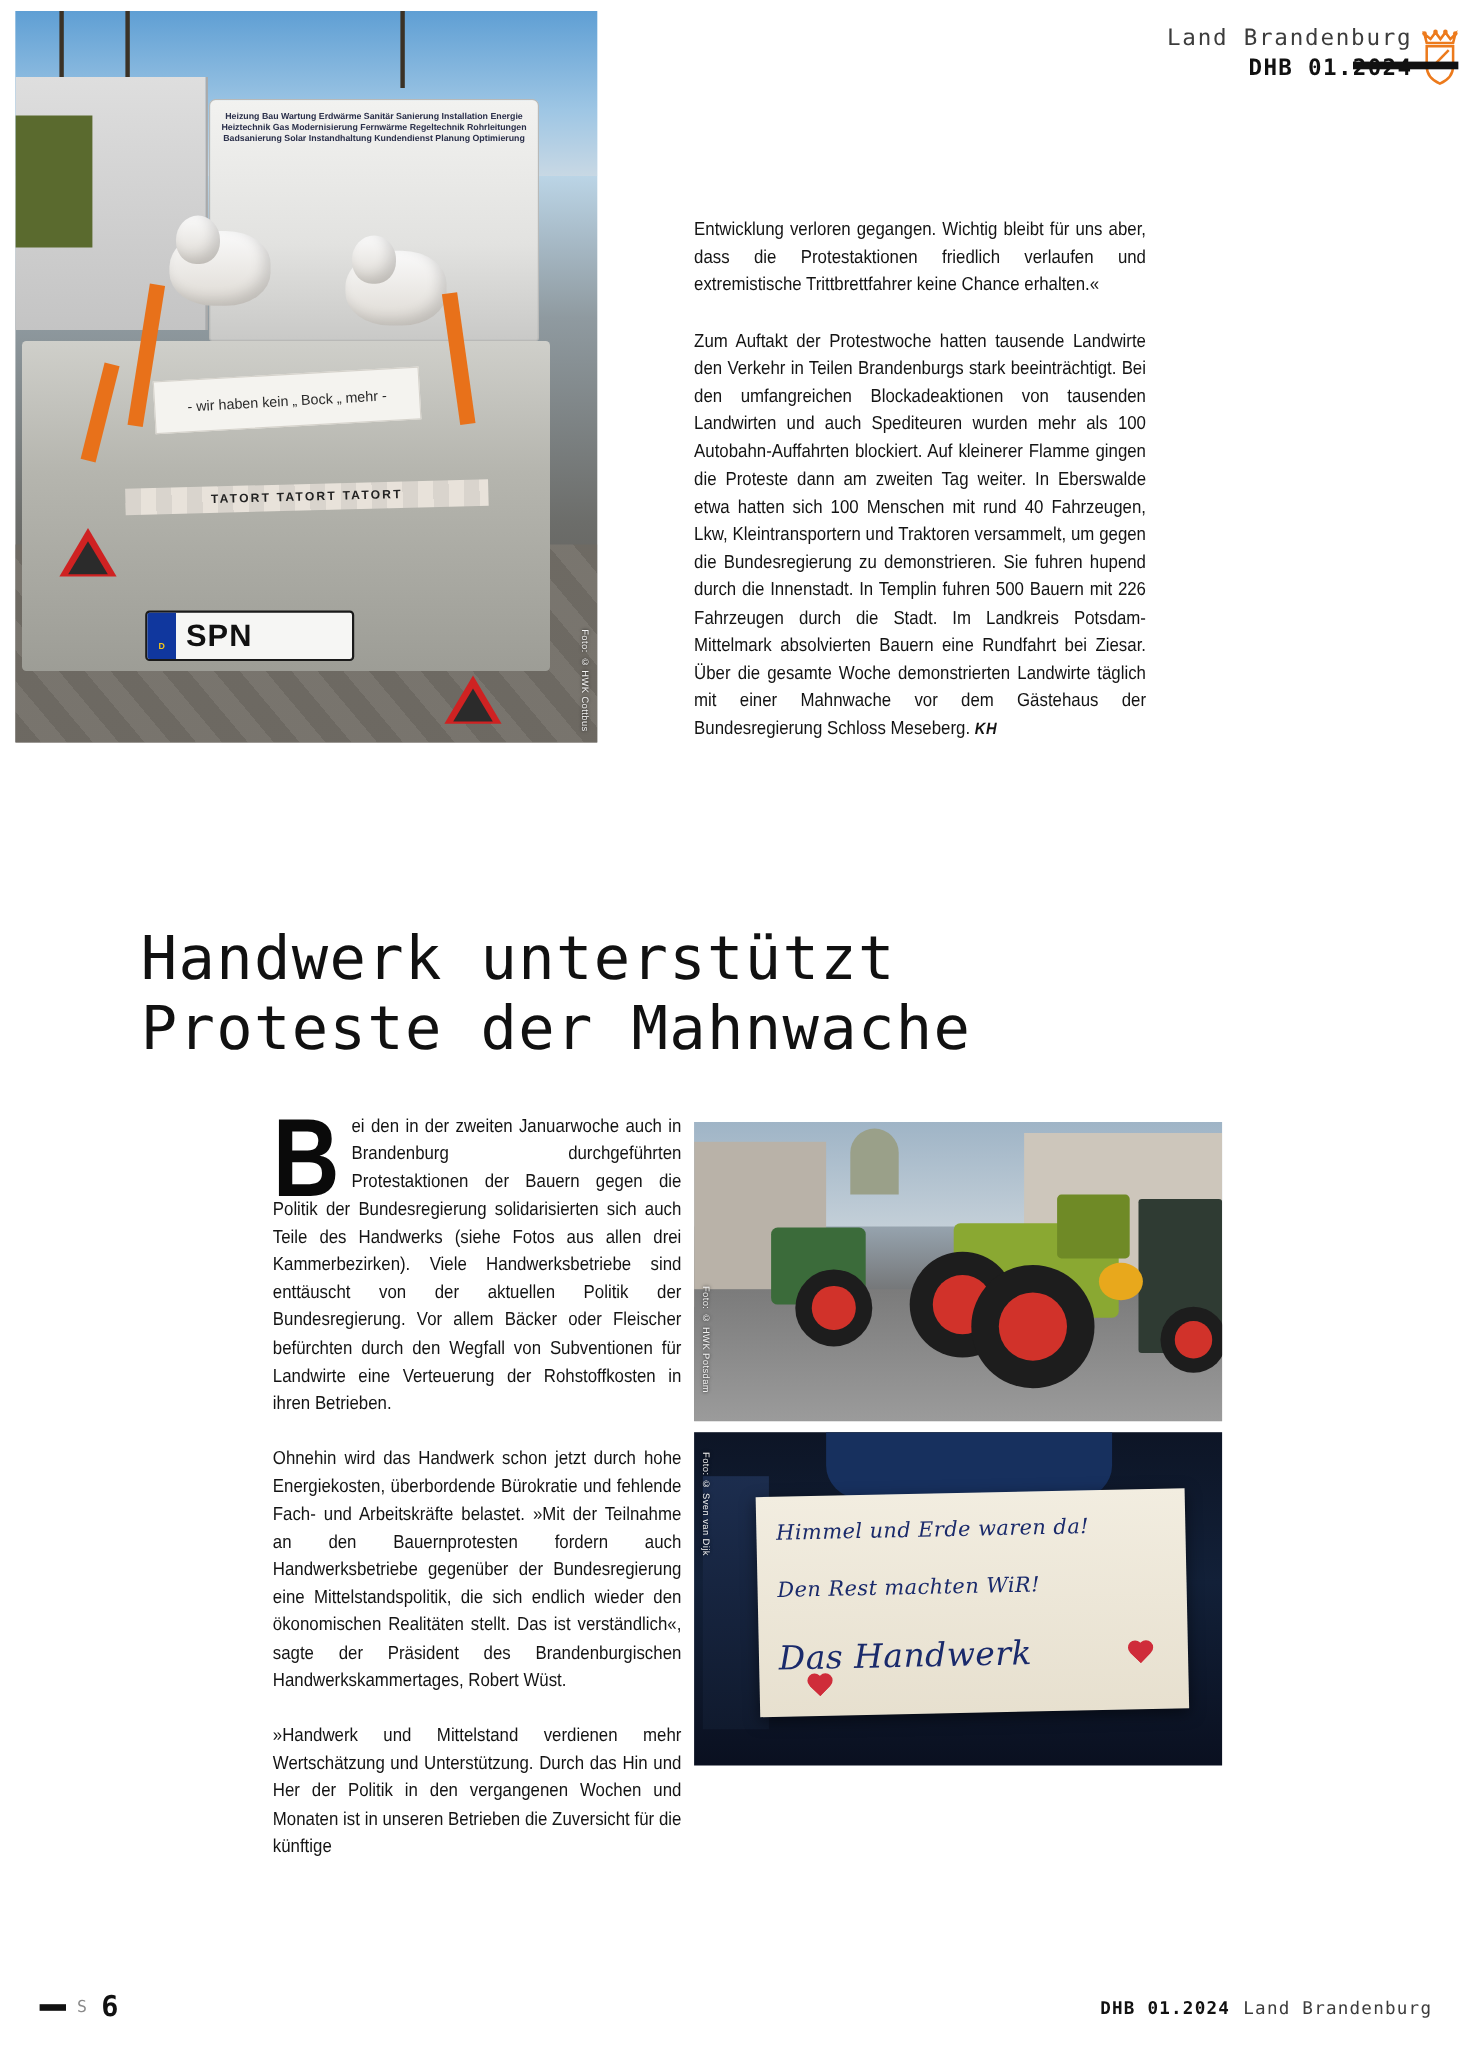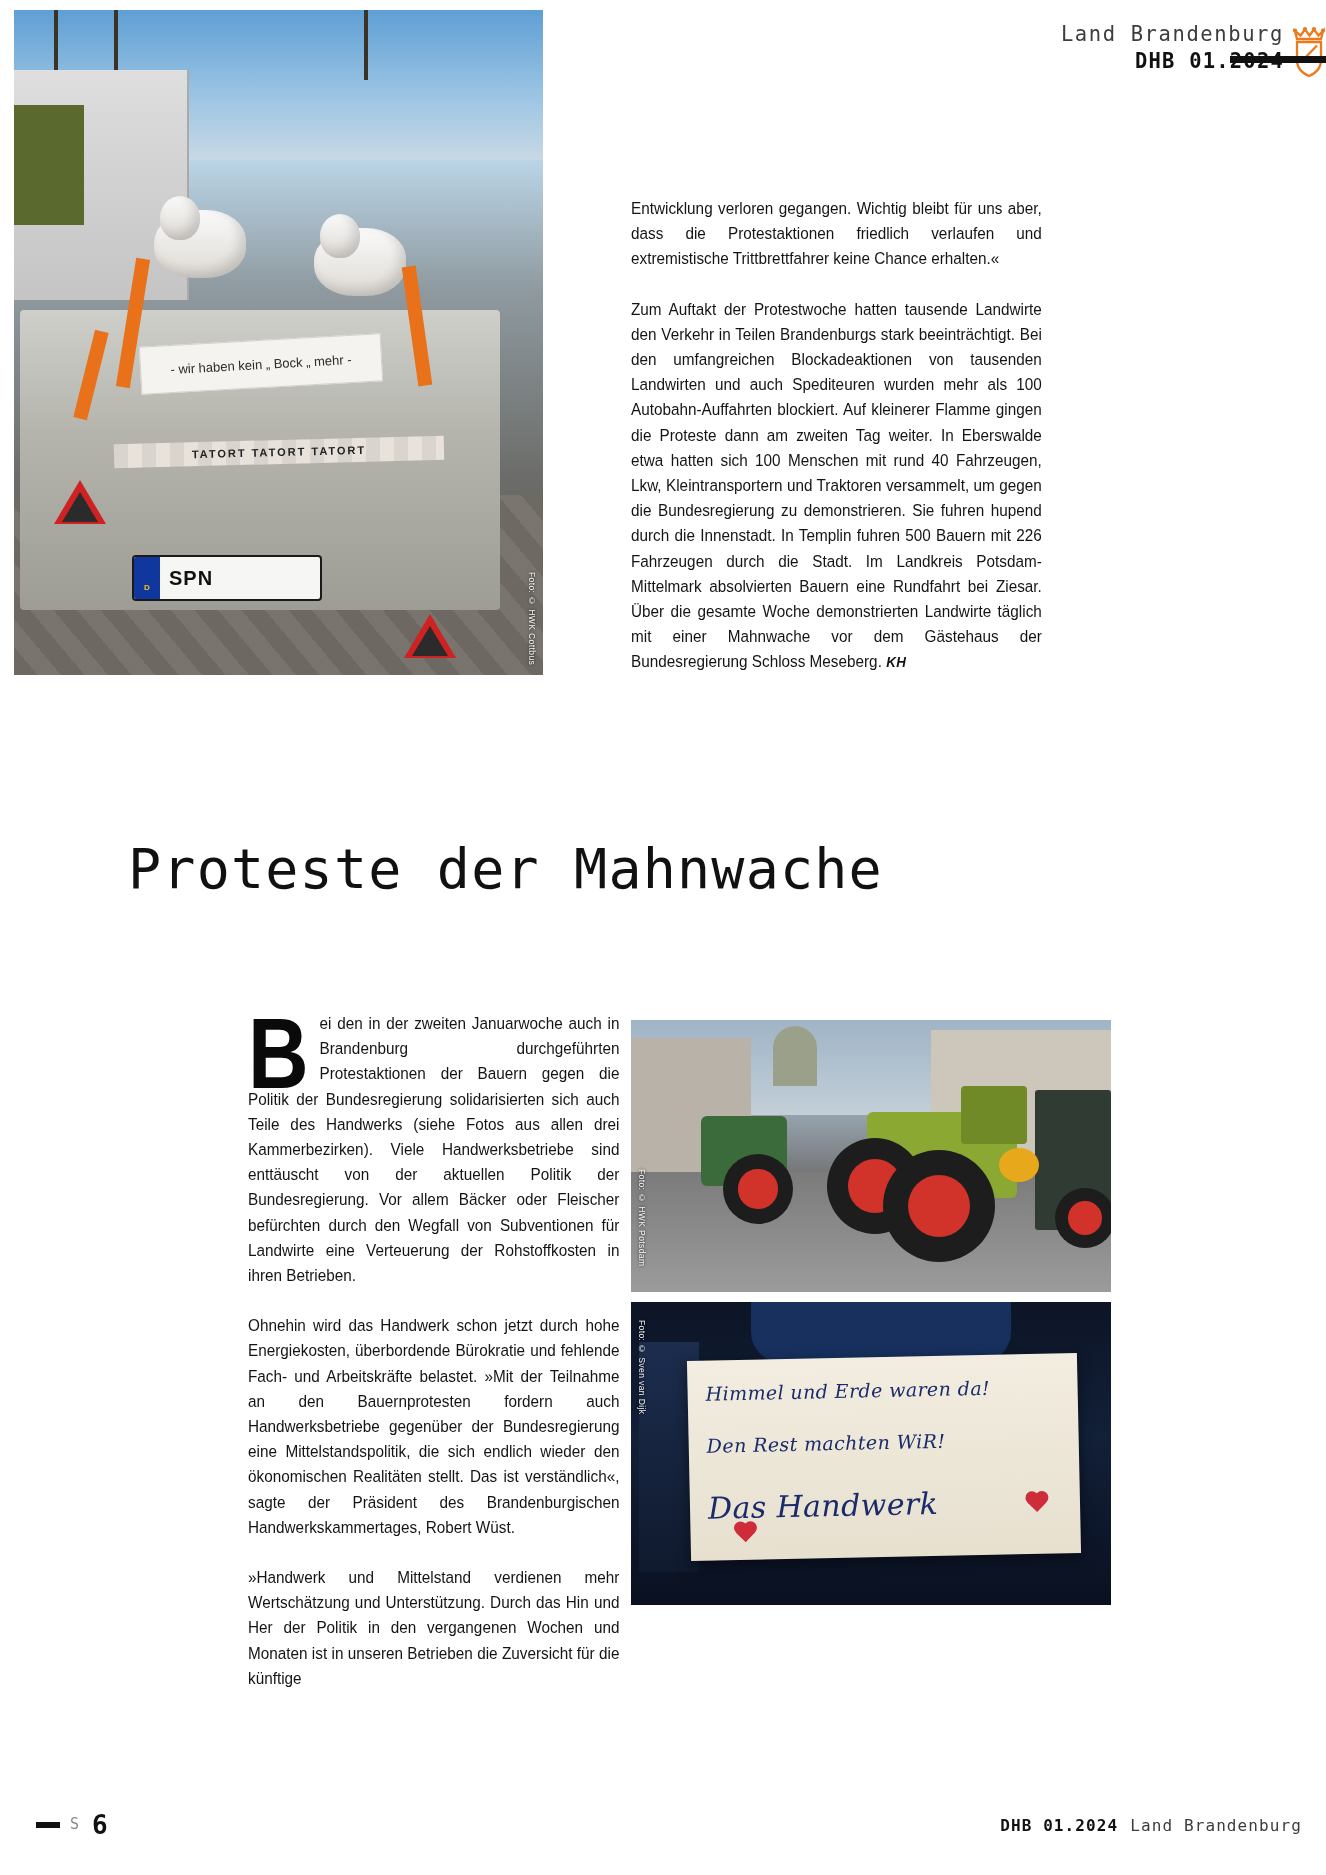--- a/index.html
+++ b/index.html
@@ -67,21 +67,21 @@
     background: linear-gradient(180deg,#cfcfca 0%, #b5b5ae 40%, #9d9d96 100%);
     border-radius:4px;
   }
   .hero .plate {
     position:absolute; left:118px; top:545px; width:190px; height:46px;
     background:#f6f6f4; border:2px solid #1a1a1a; border-radius:4px;
     display:flex; align-items:center;
   }
   .hero .plate .eu { width:26px; height:100%; background:#10379e; border-radius:2px 0 0 2px;
     color:#f5c518; font-size:8px; text-align:center; padding-top:26px; font-weight:700;}
-  .hero .plate .pno { font-size:20px; font-weight:700; letter-spacing:1px; padding-left:9px; color:#111;}
+  .hero .plate .pno { font-size:28px; font-weight:700; letter-spacing:1px; padding-left:9px; color:#111;}
   .hero .sheep {
     position:absolute; border-radius:48% 44% 44% 44%;
     background: linear-gradient(180deg,#fafafa 0%, #dedad4 100%);
     box-shadow: inset -6px -6px 12px rgba(0,0,0,.15);
   }
   .hero .sign {
     position:absolute; left:126px; top:330px; width:242px; height:48px;
     background:#f4f3ef; transform: rotate(-3.2deg);
     border:1px solid #d5d2cb; display:flex; align-items:center; justify-content:center;
     font-size:13px; color:#2b2b2b; font-family:"Liberation Sans", sans-serif;
@@ -253,20 +253,23 @@
   <div class="hero">
     <div class="sky"></div>
     <div class="tree" style="left:40px;top:0;height:120px;"></div>
     <div class="tree" style="left:100px;top:0;height:95px;"></div>
     <div class="tree" style="left:350px;top:0;height:70px;"></div>
     <div class="ground"></div>
 
     <div class="vanL"></div>
     <div class="vanL2"></div>
 
+    <div class="van">
+      <div class="van-text">Heizung Bau Wartung  Erdwärme Sanitär  Sanierung Installation Energie  Heiztechnik Gas Modernisierung  Fernwärme Regeltechnik  Rohrleitungen Badsanierung  Solar Instandhaltung  Kundendienst Planung Optimierung</div>
+    </div>
 
     <div class="trailer"></div>
 
     <div class="sheep" style="left:140px;top:200px;width:92px;height:68px;"></div>
     <div class="sheep" style="left:146px;top:186px;width:40px;height:44px;border-radius:50% 50% 46% 46%;"></div>
     <div class="sheep" style="left:300px;top:218px;width:92px;height:68px;"></div>
     <div class="sheep" style="left:306px;top:204px;width:40px;height:44px;border-radius:50% 50% 46% 46%;"></div>
 
     <div class="strap" style="left:112px;top:248px;width:14px;height:130px;transform:rotate(9deg);"></div>
     <div class="strap" style="left:396px;top:256px;width:14px;height:120px;transform:rotate(-8deg);"></div>
@@ -294,20 +297,21 @@
   </div>
 
   <div class="intro-col">
     <div class="bodytext">
       <p>Entwicklung verloren gegangen. Wichtig bleibt für uns aber, dass die Protestaktionen friedlich verlaufen und extremistische Trittbrettfahrer keine Chance erhalten.«</p>
       <p><span>Zum Auftakt der Protestwoche hatten tausende Landwirte den Verkehr in Teilen Brandenburgs stark beeinträchtigt. Bei den umfangreichen Blockadeaktionen von tausenden Landwirten und auch Spediteuren wurden mehr als 100 Autobahn-Auffahrten blockiert. Auf kleinerer Flamme gingen die Proteste dann am zweiten Tag weiter. In Eberswalde etwa hatten sich 100 Menschen mit rund 40 Fahrzeugen, Lkw, Kleintransportern und Traktoren versammelt, um gegen die Bundesregierung zu demonstrieren. Sie fuhren hupend durch die Innenstadt. In Templin fuhren 500 Bauern mit 226 Fahrzeugen durch die Stadt. Im Landkreis Potsdam-Mittelmark absolvierten Bauern eine Rundfahrt bei Ziesar. Über die gesamte Woche demonstrierten Landwirte täglich mit einer Mahnwache vor dem Gästehaus der Bundesregierung Schloss Meseberg.</span> <span class="byline">KH</span></p>
     </div>
   </div>
 
   <h1 class="headline">
+    <span class="l1">Handwerk unterstützt</span>
     <span class="l2">Proteste der Mahnwache</span>
   </h1>
 
   <div class="art-col">
     <div class="bodytext">
       <p><span class="dropcap">B</span><span>ei den in der zweiten Januarwoche auch in Brandenburg durchgeführten Protestaktionen der Bauern gegen die Politik der Bundesregierung solidarisierten sich auch Teile des Handwerks (siehe Fotos aus allen drei Kammerbezirken). Viele Handwerksbetriebe sind enttäuscht von der aktuellen Politik der Bundesregierung. Vor allem Bäcker oder Fleischer befürchten durch den Wegfall von Subventionen für Landwirte eine Verteuerung der Rohstoffkosten in ihren Betrieben.</span></p>
       <p>Ohnehin wird das Handwerk schon jetzt durch hohe Energiekosten, überbordende Bürokratie und fehlende Fach- und Arbeitskräfte belastet. »Mit der Teilnahme an den Bauernprotesten fordern auch Handwerksbetriebe gegenüber der Bundesregierung eine Mittelstandspolitik, die sich endlich wieder den ökonomischen Realitäten stellt. Das ist verständlich«, sagte der Präsident des Brandenburgischen Handwerkskammertages, Robert Wüst.</p>
       <p>»Handwerk und Mittelstand verdienen mehr Wertschätzung und Unterstützung. Durch das Hin und Her der Politik in den vergangenen Wochen und Monaten ist in unseren Betrieben die Zuversicht für die künftige</p>
     </div>
   </div>

